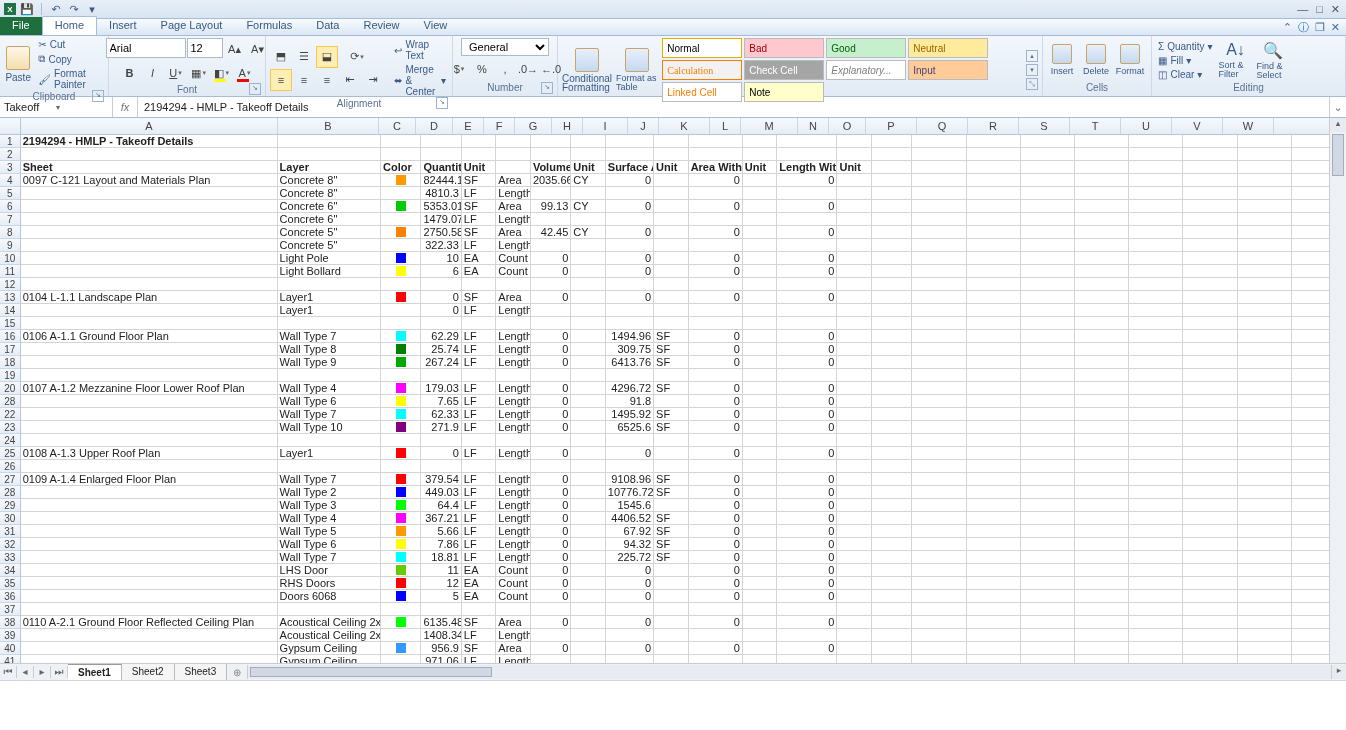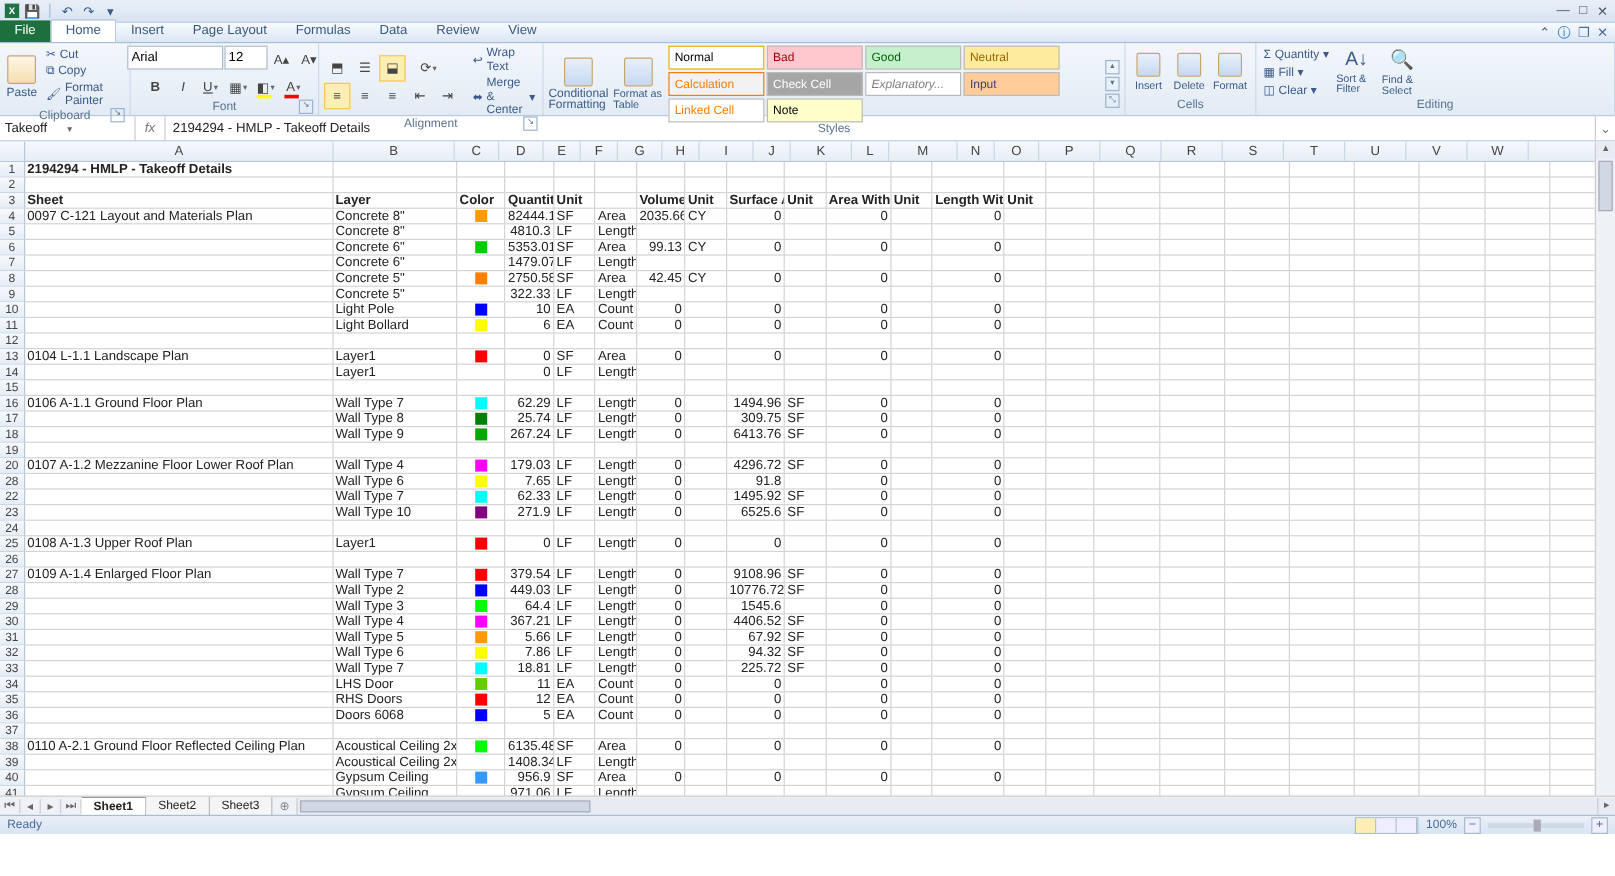--- a/index.html
+++ b/index.html
@@ -200,50 +200,62 @@
         <div class="smbtn">
             <span>⬌</span>
             <span>Merge &amp; Center</span>
             <span class="dd">▾</span>
           </div>
       </div>
     </div>
     <div class="label"><span>Alignment</span><div class="dl">↘</div></div>
   </div>
 
+  <div class="group" style="width:96px">
+    <div class="body col" style="gap:2px">
+      <select class="ftsel" style="width:88px"><option>General</option></select>
+      <div class="btnrow">
+        <div class="tb">$<span class="dd">▾</span></div>
+        <div class="tb">%</div>
+        <div class="tb">,</div>
+        <div class="tb">.0→</div>
+        <div class="tb">←.0</div>
+      </div>
+    </div>
+    <div class="label"><span>Number</span><div class="dl">↘</div></div>
+  </div>
 
   <div class="group" style="width:476px">
     <div class="body">
       <div class="vbtn" style="width:52px">
           <div class="ic" style="background:linear-gradient(#e8f0fb,#c5d8ef)"></div>
           <span style="font-size:10px;line-height:9px">Conditional Formatting</span>
         </div>
       <div class="vbtn" style="width:44px">
           <div class="ic" style="background:linear-gradient(#e8f0fb,#c5d8ef)"></div>
           <span style="font-size:9px;line-height:9px">Format as Table</span>
         </div>
       <div class="sgal" id="sgal">
           <div class="scel" style="background: rgb(255, 255, 255); color: rgb(0, 0, 0); border-color: rgb(224, 176, 0);">Normal</div>
           <div class="scel" style="background: rgb(255, 199, 206); color: rgb(156, 0, 6);">Bad</div>
           <div class="scel" style="background: rgb(198, 239, 206); color: rgb(0, 97, 0);">Good</div>
           <div class="scel" style="background: rgb(255, 235, 156); color: rgb(156, 101, 0);">Neutral</div>
-          <div class="scel" style="background: rgb(242, 242, 242); color: rgb(250, 125, 0); border-color: rgb(250, 125, 0);">Calculation</div>
+          <div class="scel" style="background: rgb(242, 242, 242); color: rgb(250, 125, 0); border-color: rgb(250, 125, 0); font-family: Liberation Serif, serif;">Calculation</div>
           <div class="scel" style="background: rgb(165, 165, 165); color: rgb(255, 255, 255);">Check Cell</div>
           <div class="scel" style="background: rgb(255, 255, 255); color: rgb(127, 127, 127); font-style: italic;">Explanatory...</div>
           <div class="scel" style="background: rgb(255, 204, 153); color: rgb(63, 63, 118);">Input</div>
           <div class="scel" style="background: rgb(255, 255, 255); color: rgb(250, 125, 0);">Linked Cell</div>
           <div class="scel" style="background: rgb(255, 255, 204); color: rgb(0, 0, 0);">Note</div>
         </div>
       <div class="sgc">
         <div class="sar">▴</div>
         <div class="sar">▾</div>
         <div class="sar">⤡</div>
       </div>
     </div>
-    <div class="label"><span>Styles</span></div>
   </div>
 
   <div class="group" style="width:100px">
     <div class="body">
       <div class="vbtn" style="width:30px">
           <div class="ic" style="background:linear-gradient(#e8f0fb,#c5d8ef);width:18px;height:18px"></div>
           <span style="font-size:9px">Insert</span>
         </div>
       <div class="vbtn" style="width:30px">
           <div class="ic" style="background:linear-gradient(#e8f0fb,#c5d8ef);width:18px;height:18px"></div>
@@ -1497,29 +1509,13 @@
     <div class="stadd">⊕</div>
     <div class="hscr">
       <div class="la">◂</div>
       <div class="track">
           <div class="thumb"></div>
         </div>
       <div class="ra2">▸</div>
     </div>
   </div>
 
-  <div class="status">
-    <span>Ready</span>
-    <div class="r">
-      <div class="viewbtns">
-          <div></div>
-          <div></div>
-          <div></div>
-        </div>
-      <span>100%</span>
-      <div class="zm">−</div>
-      <div class="zslider">
-          <div class="h"></div>
-        </div>
-      <div class="zm">+</div>
-    </div>
-  </div>
 </div>
 
 </body></html>

